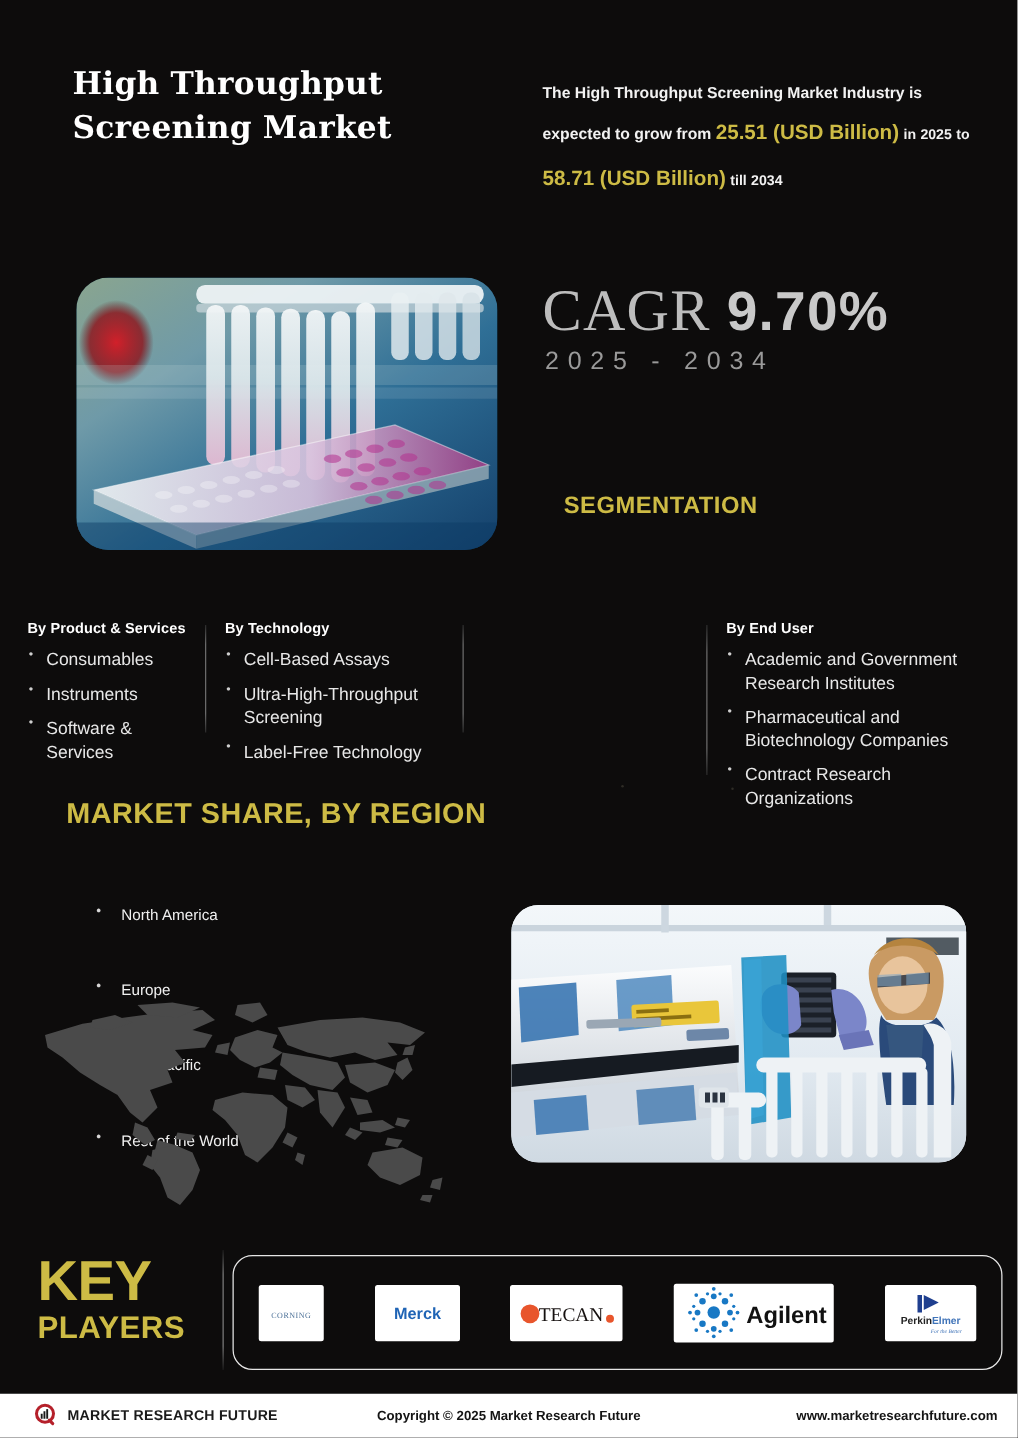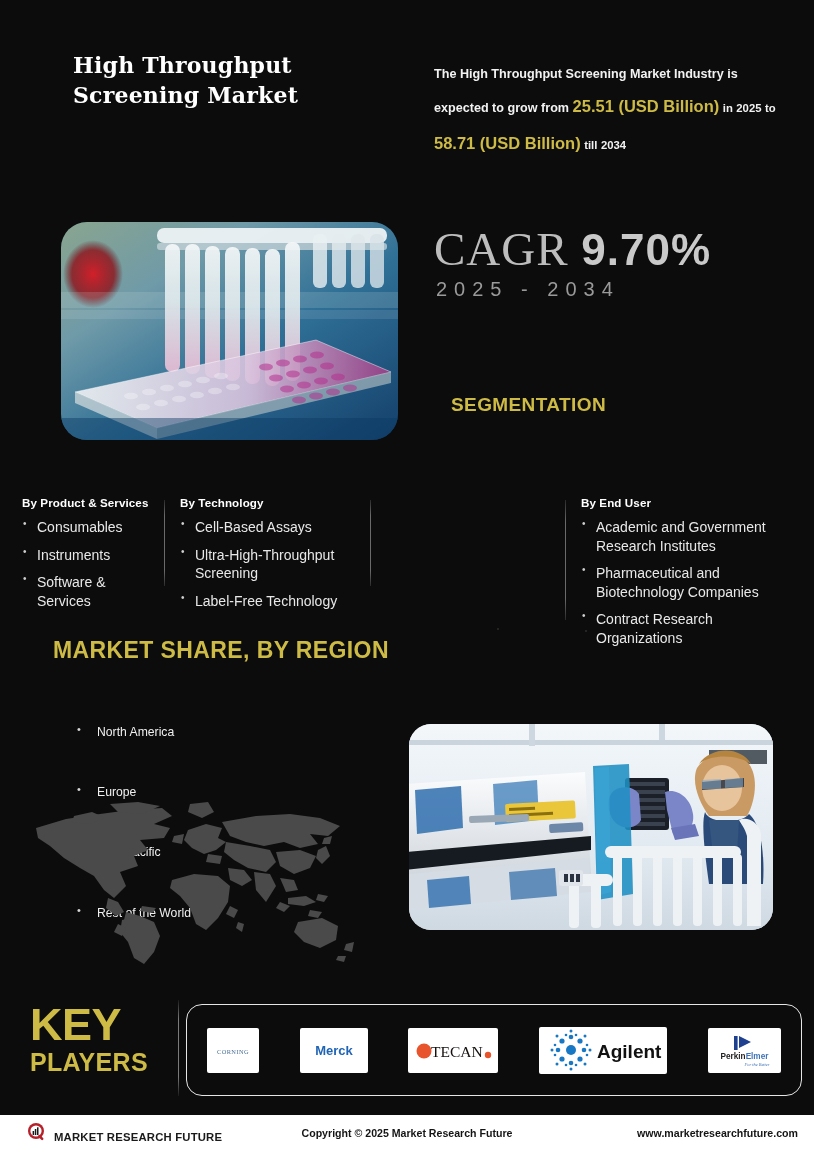--- a/index.html
+++ b/index.html
@@ -8,22 +8,22 @@
     width:814px; height:1150px;
     font-family:"Liberation Sans", sans-serif;
     overflow:hidden; position:relative;
   }
   .page { position:absolute; inset:0; background:#0d0c0c; }
 
   
   .hdr-title {
     position:absolute; left:58px; top:50px; width:340px;
     font-family:"DejaVu Serif", serif;
-    font-weight:700; font-size:22px; line-height:1.38;
-    color:#ffffff; letter-spacing:.2px;margin-left:15px;
+    font-weight:700; font-size:25px; line-height:1.38;
+    color:#ffffff; letter-spacing:.2px;
   }
   .hdr-sub {
     position:absolute; left:434px; top:60px; width:350px;
     font-size:12.6px; font-weight:700; line-height:2.25;
     color:#f2f2f2;
   }
   .hdr-sub .big { color:#cdbb45; font-size:16.5px; font-weight:700; }
   .hdr-sub .sm  { font-size:11.3px; font-weight:700; }
 
   
@@ -123,21 +123,21 @@
   .lc3 { width:90px; height:45px; }
   .lc4 { width:128px; height:47px; }
   .lc5 { width:73px; height:45px; }
   .logo-card svg { display:block; }
 
   
   .footer {
     position:absolute; left:0; top:1115px; width:814px; height:35px;
     background:#ffffff; display:flex; align-items:center;
   }
-  .f-brand { position:absolute; left:27px; display:flex; align-items:flex-end; gap:6px; }
+  .f-brand { position:absolute; left:27px; display:flex; align-items:center; gap:6px; }
   .f-brand-name { font-size:11.3px; font-weight:700; color:#1a1a1a; letter-spacing:.2px; }
   .f-copy { position:absolute; left:0; width:814px; text-align:center;
             font-size:10.6px; font-weight:700; color:#141414; }
   .f-url { position:absolute; right:16px; font-size:10.6px; font-weight:700; color:#141414; }
 </style>
 </head>
 <body>
 
 <div class="page">
 

